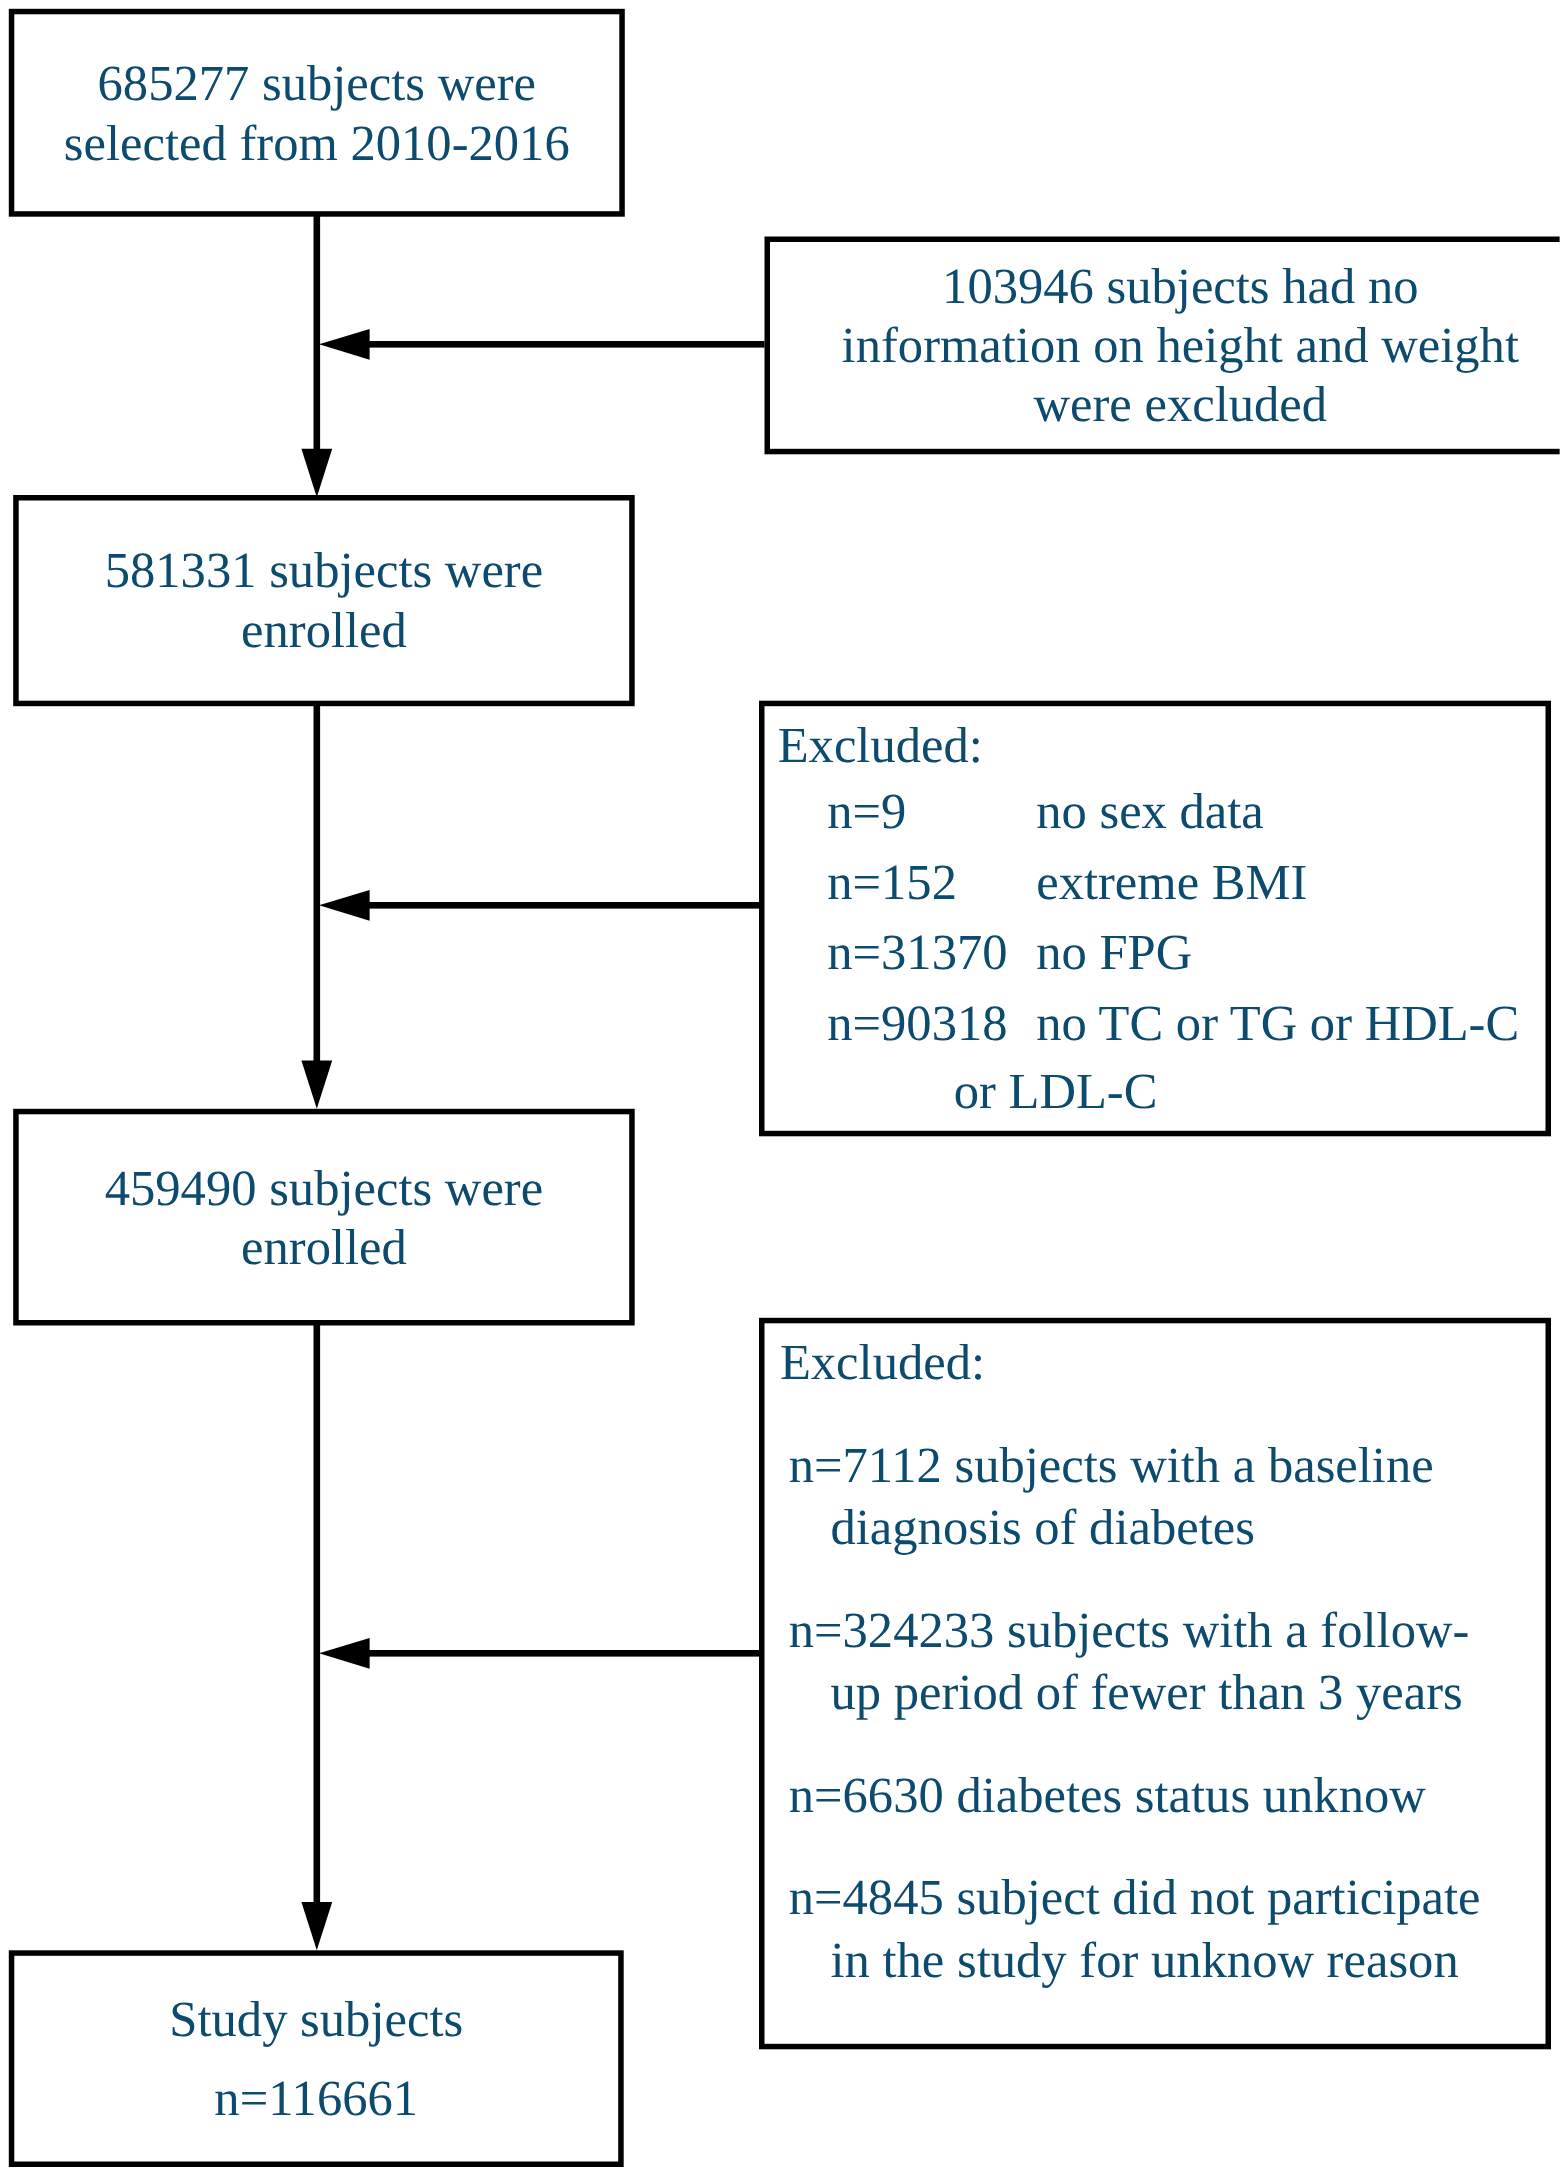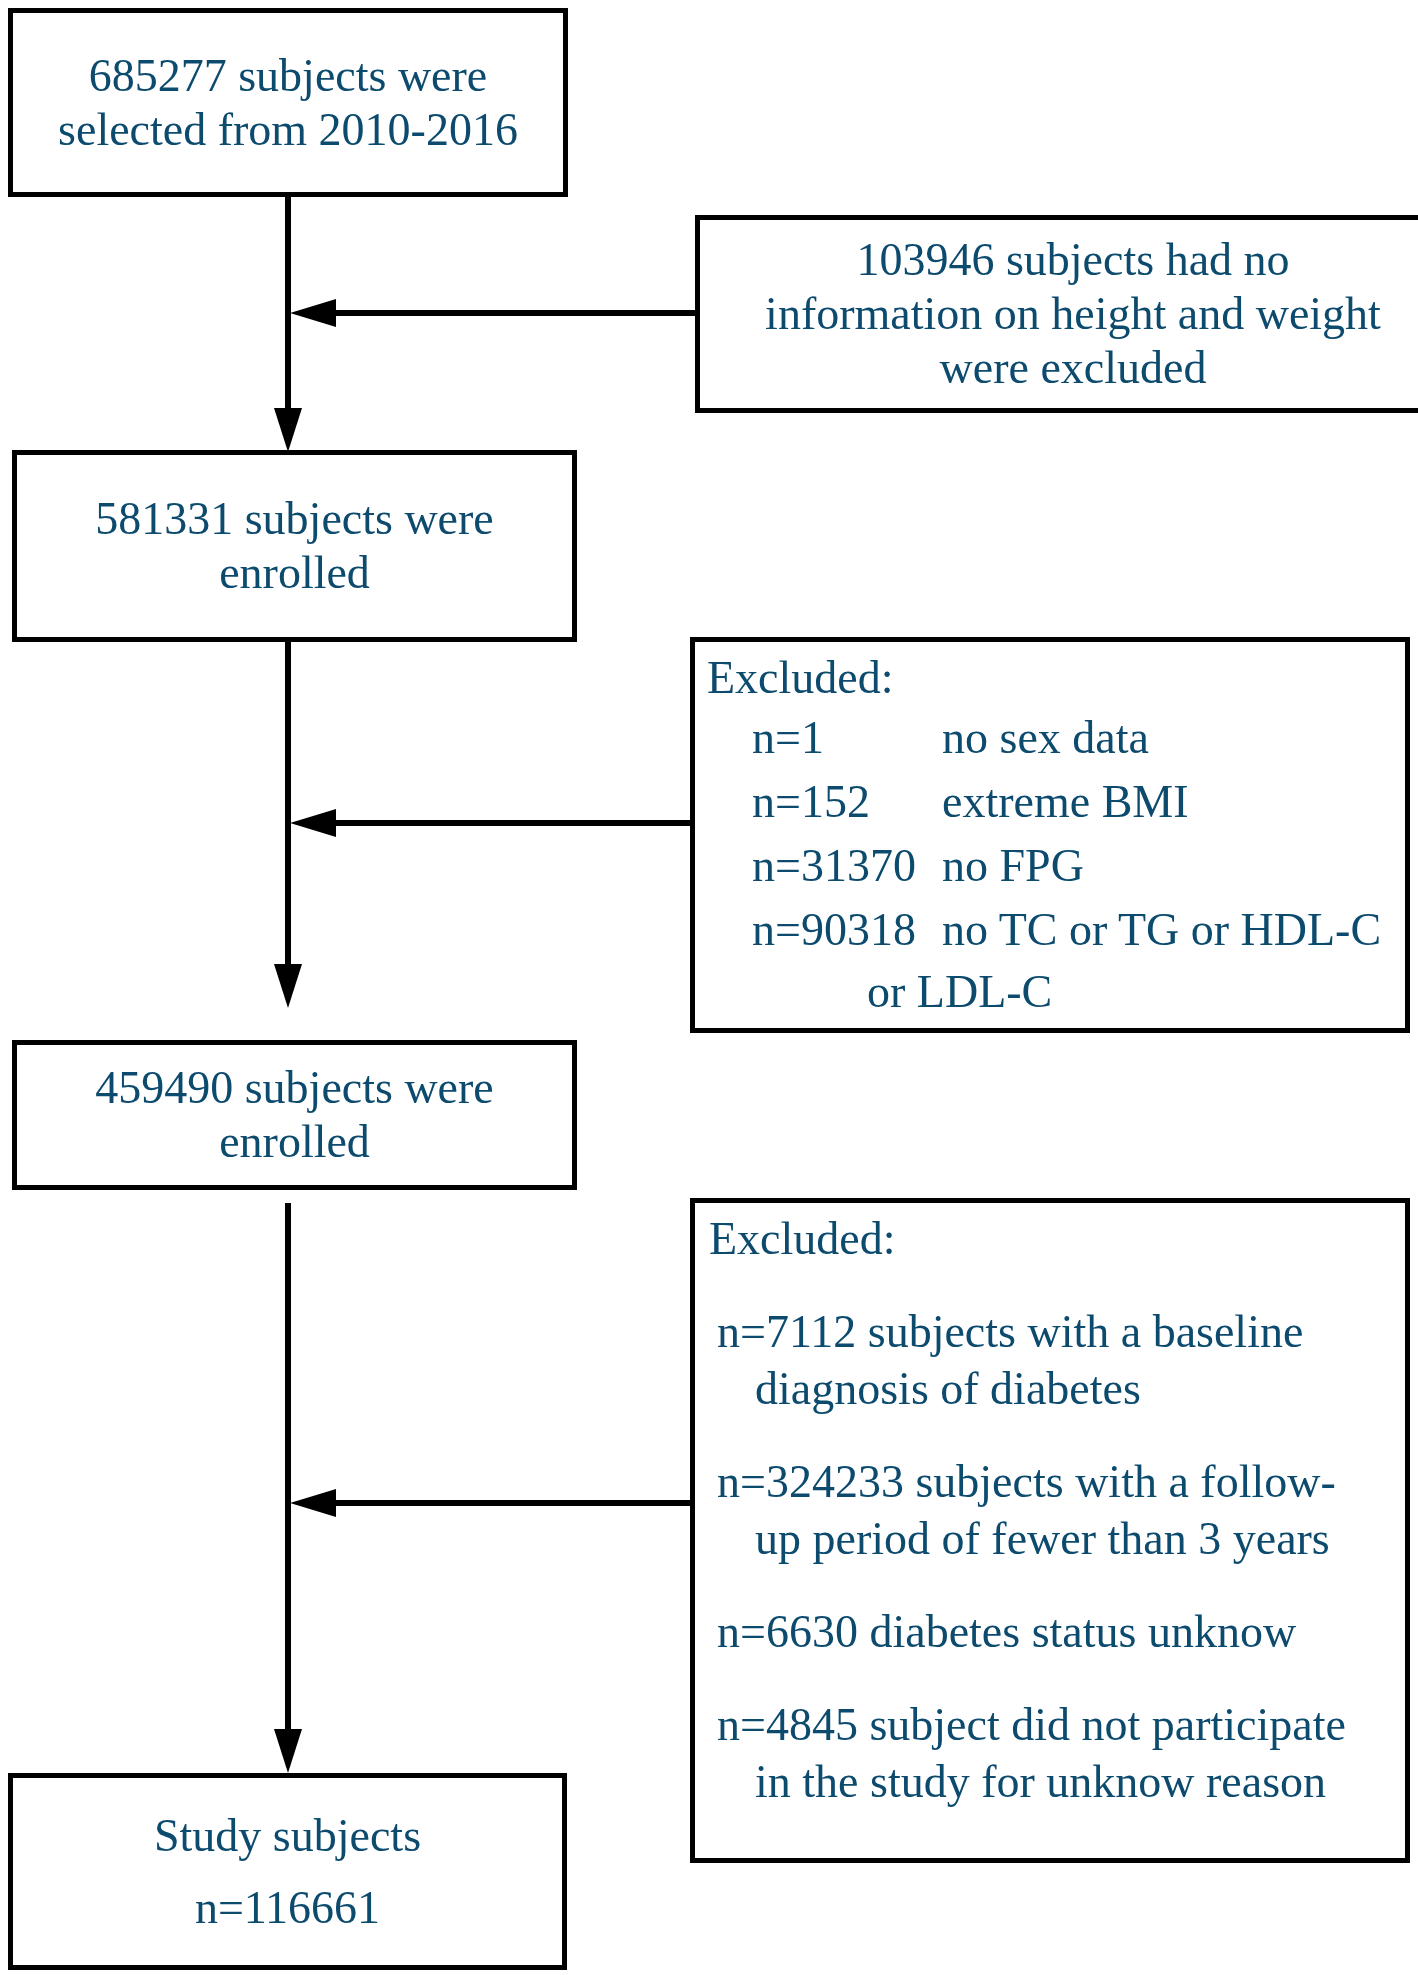--- a/index.html
+++ b/index.html
@@ -88,42 +88,42 @@
     <div class="tline">581331 subjects were</div>
     <div class="tline">enrolled</div>
   </div>
 
   <div class="vline" style="left:285px; top:640px; height:326px;"></div>
   <div class="head-down" style="left:274px; top:964px;"></div>
 
   <div class="box excl-cols" style="left:690px; top:637px; width:720px; height:396px;">
     <div class="excl-title">Excluded:</div>
     <div class="xrow">
-      <span class="ncell">n=1</span>
+      <span class="ncell">n=9</span>
       <span class="rcell">no sex data</span>
     </div>
     <div class="xrow">
       <span class="ncell">n=152</span>
       <span class="rcell">extreme BMI</span>
     </div>
     <div class="xrow">
       <span class="ncell">n=31370</span>
       <span class="rcell">no FPG</span>
     </div>
     <div class="xrow">
       <span class="ncell">n=90318</span>
       <span class="rcell">no TC or TG or HDL-C</span>
     </div>
     <div class="cont-line">or LDL-C</div>
   </div>
 
   <div class="hline" style="left:334px; top:820px; width:356px;"></div>
   <div class="head-left" style="left:290px; top:809px;"></div>
 
-  <div class="box center-text" style="left:12px; top:1008px; width:565px; height:150px;margin-top:32px;">
+  <div class="box center-text" style="left:12px; top:1008px; width:565px; height:197px;">
     <div class="tline">459490 subjects were</div>
     <div class="tline">enrolled</div>
   </div>
 
   <div class="vline" style="left:285px; top:1203px; height:528px;"></div>
   <div class="head-down" style="left:274px; top:1729px;"></div>
 
   <div class="box excl-paras" style="left:690px; top:1198px; width:720px; height:665px;">
     <div class="excl-title">Excluded:</div>
     <div class="xitem">

